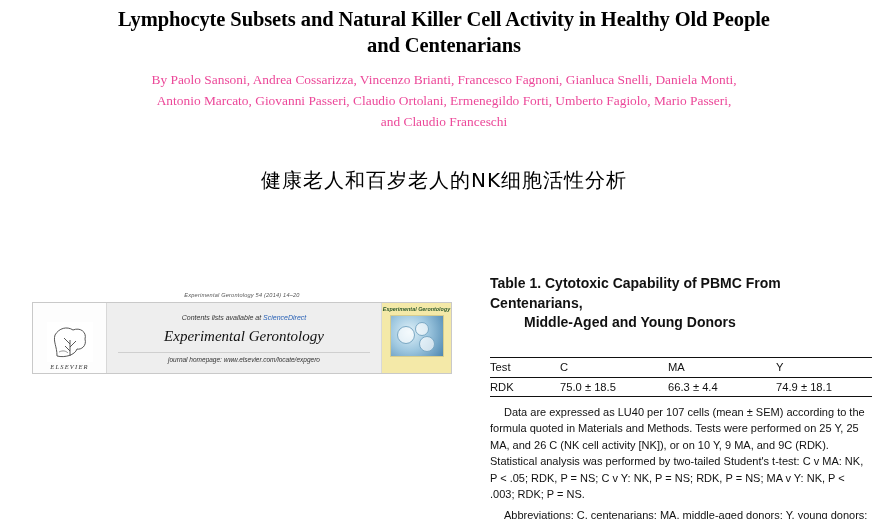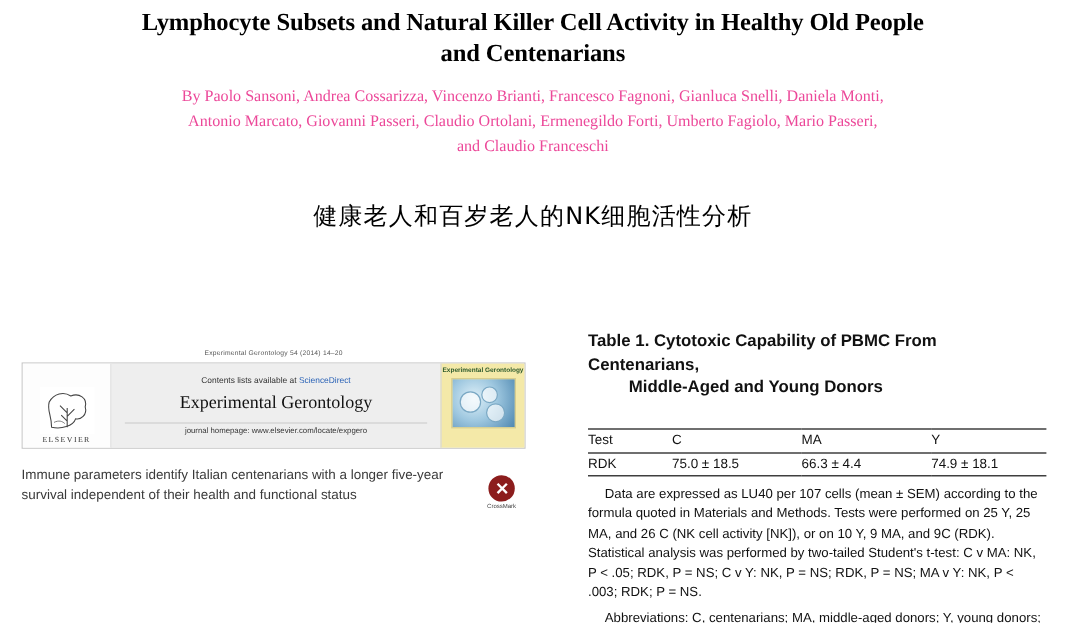--- a/index.html
+++ b/index.html
@@ -57,23 +57,24 @@
     position: absolute;
     left: 0;
     top: 268px;
     width: 888px;
     height: 251px;
   }
 
   
   .clipping {
     position: absolute;
-    left: 18px;
+    left: 32px;
     top: 24px;
     width: 420px;
+    font-style: italic;
   }
   .clip-topline {
     text-align: center;
     font-size: 5.6px;
     color: #555;
     letter-spacing: 0.2px;
     margin-bottom: 4px;
   }
   .clip-band {
     display: flex;
@@ -311,27 +312,20 @@
       <div class="clip-cover">
         <div class="cover-title">Experimental Gerontology</div>
         <div class="cover-img">
           <div class="cover-cell" style="width:16px;height:16px;left:6px;top:10px;"></div>
           <div class="cover-cell" style="width:12px;height:12px;left:24px;top:6px;"></div>
           <div class="cover-cell" style="width:14px;height:14px;left:28px;top:20px;"></div>
         </div>
       </div>
     </div>
 
-    <div class="clip-caption">
-      <div class="clip-caption-text">Immune parameters identify Italian centenarians with a longer five-year survival independent of their health and functional status</div>
-      <div class="crossmark">
-        <div class="crossmark-dot"></div>
-        <div class="crossmark-label">CrossMark</div>
-      </div>
-    </div>
   </div>
 
   <div class="table-panel">
     <div class="table-caption">
       <span>Table 1.  Cytotoxic Capability of PBMC From Centenarians,</span>
       <span class="cap-indent">Middle-Aged and Young Donors</span>
     </div>
 
     <table class="cyto">
       <thead>

